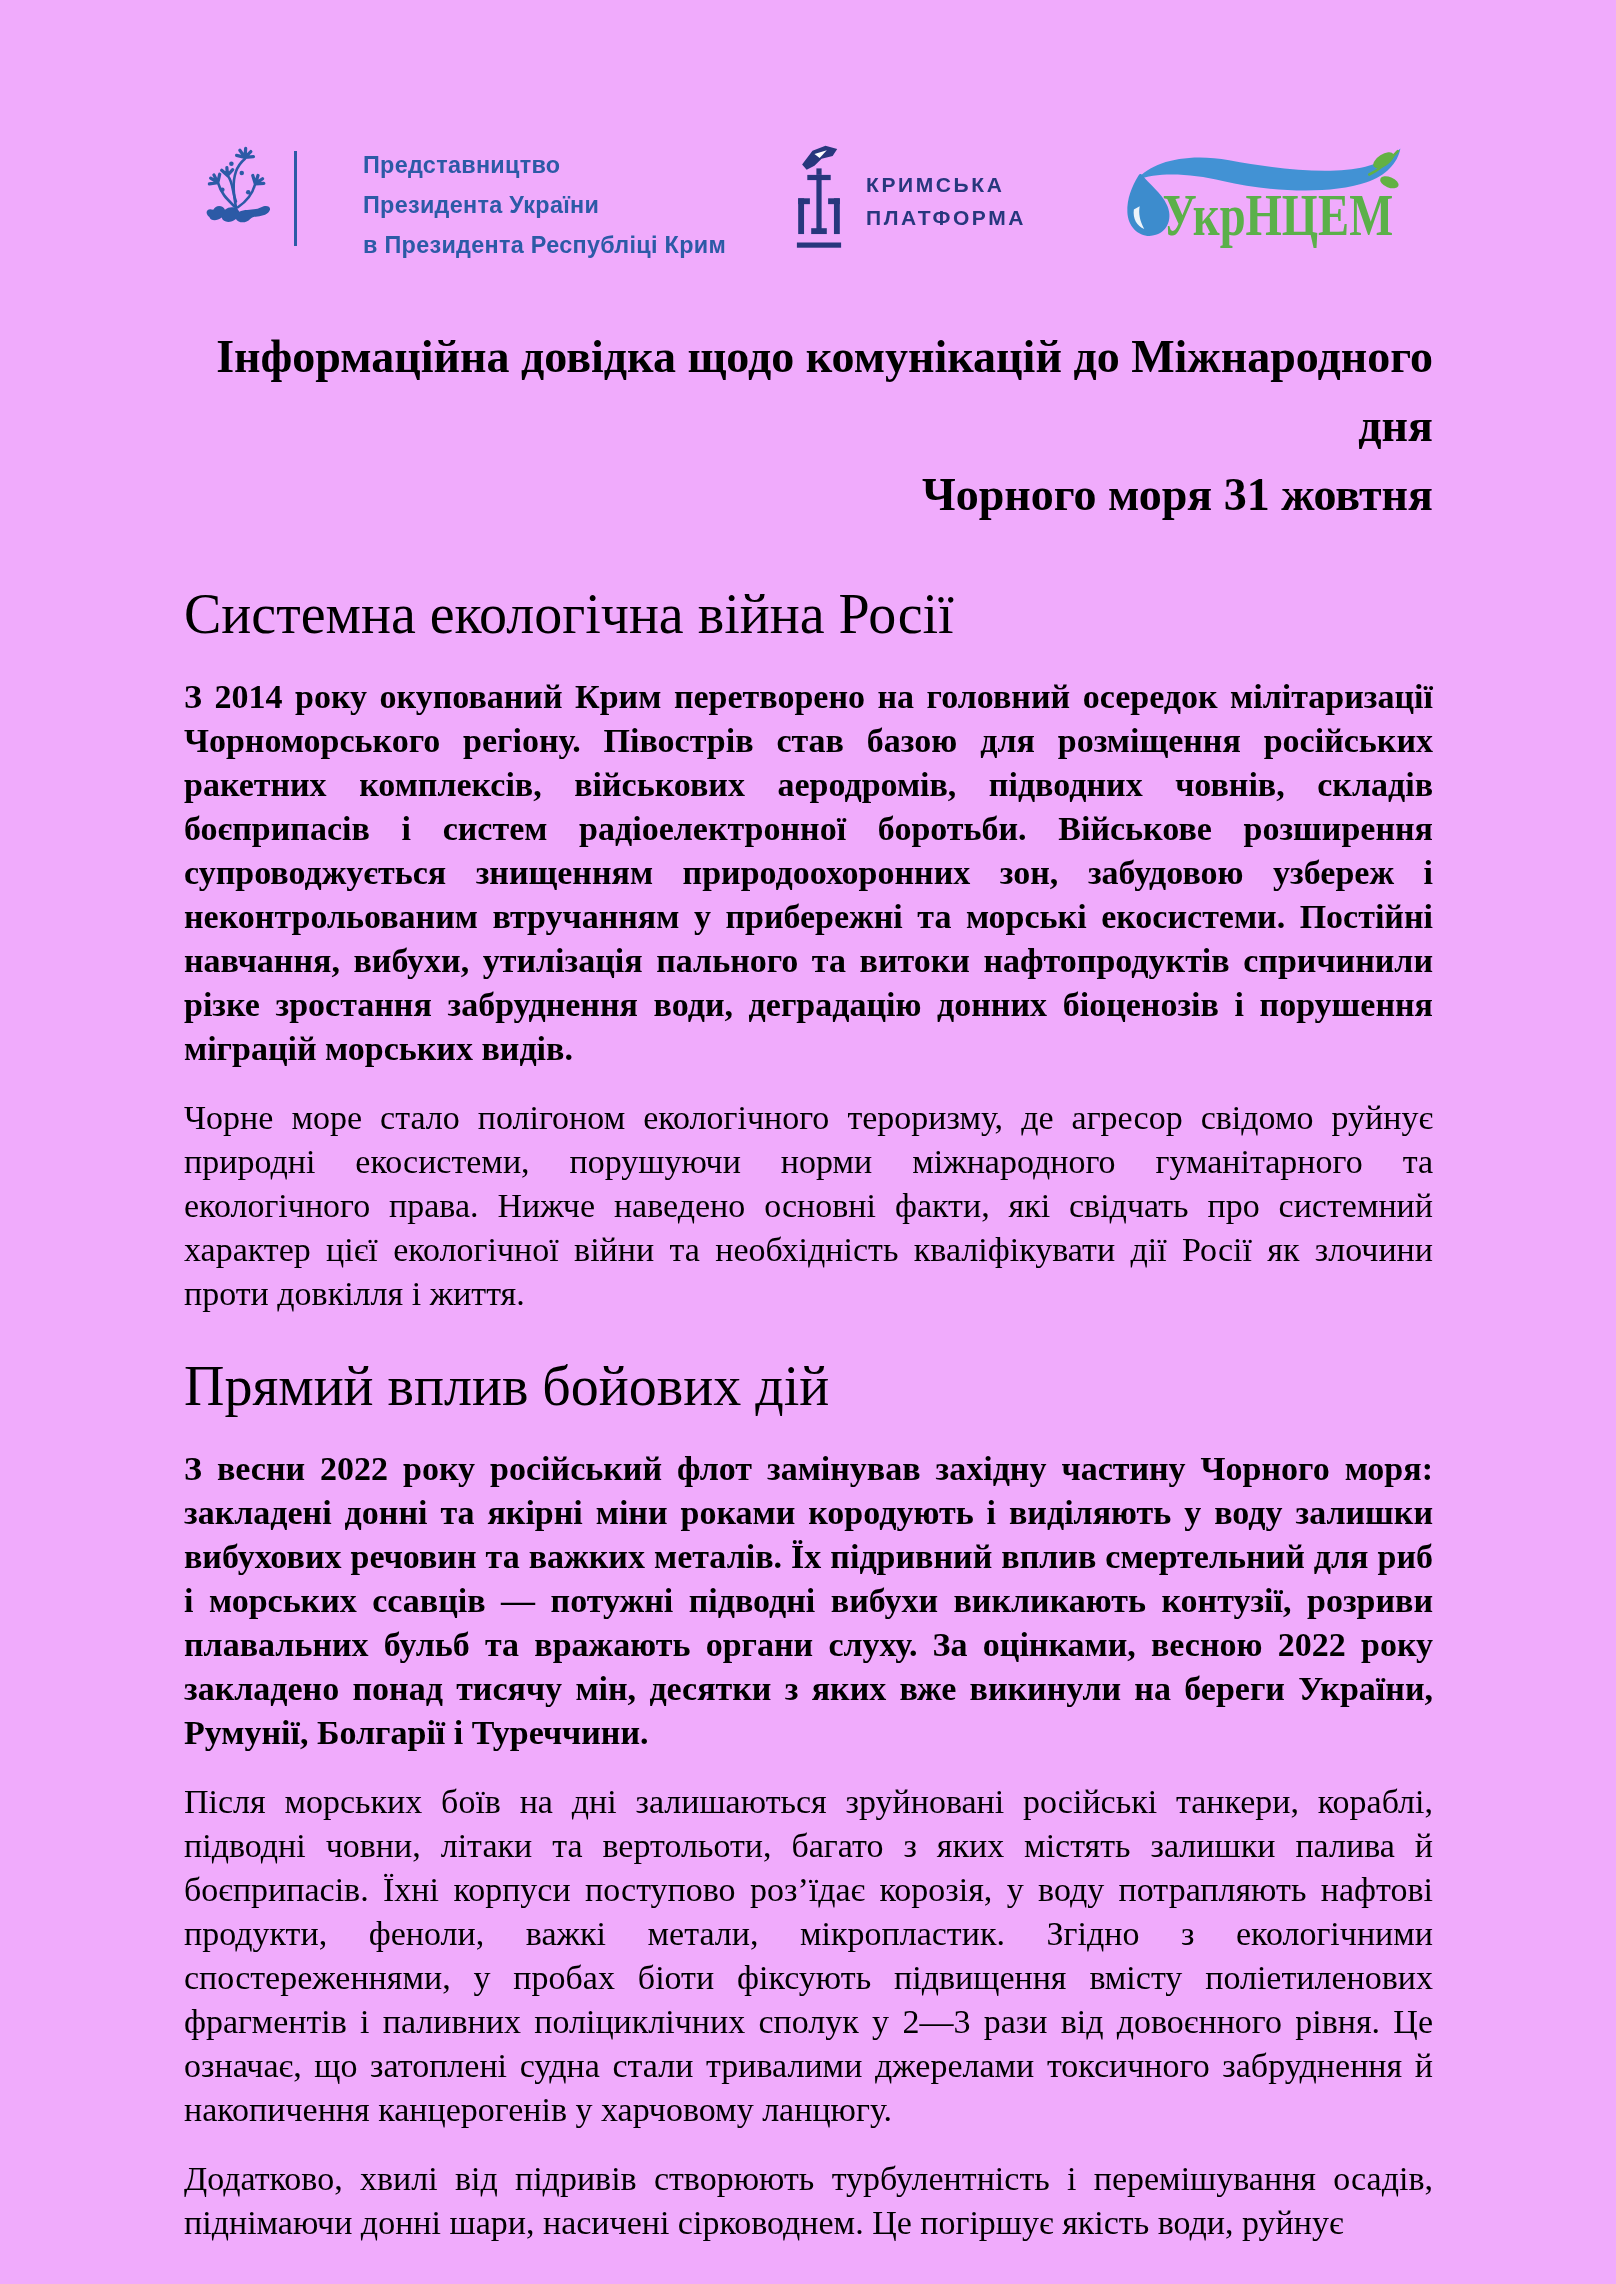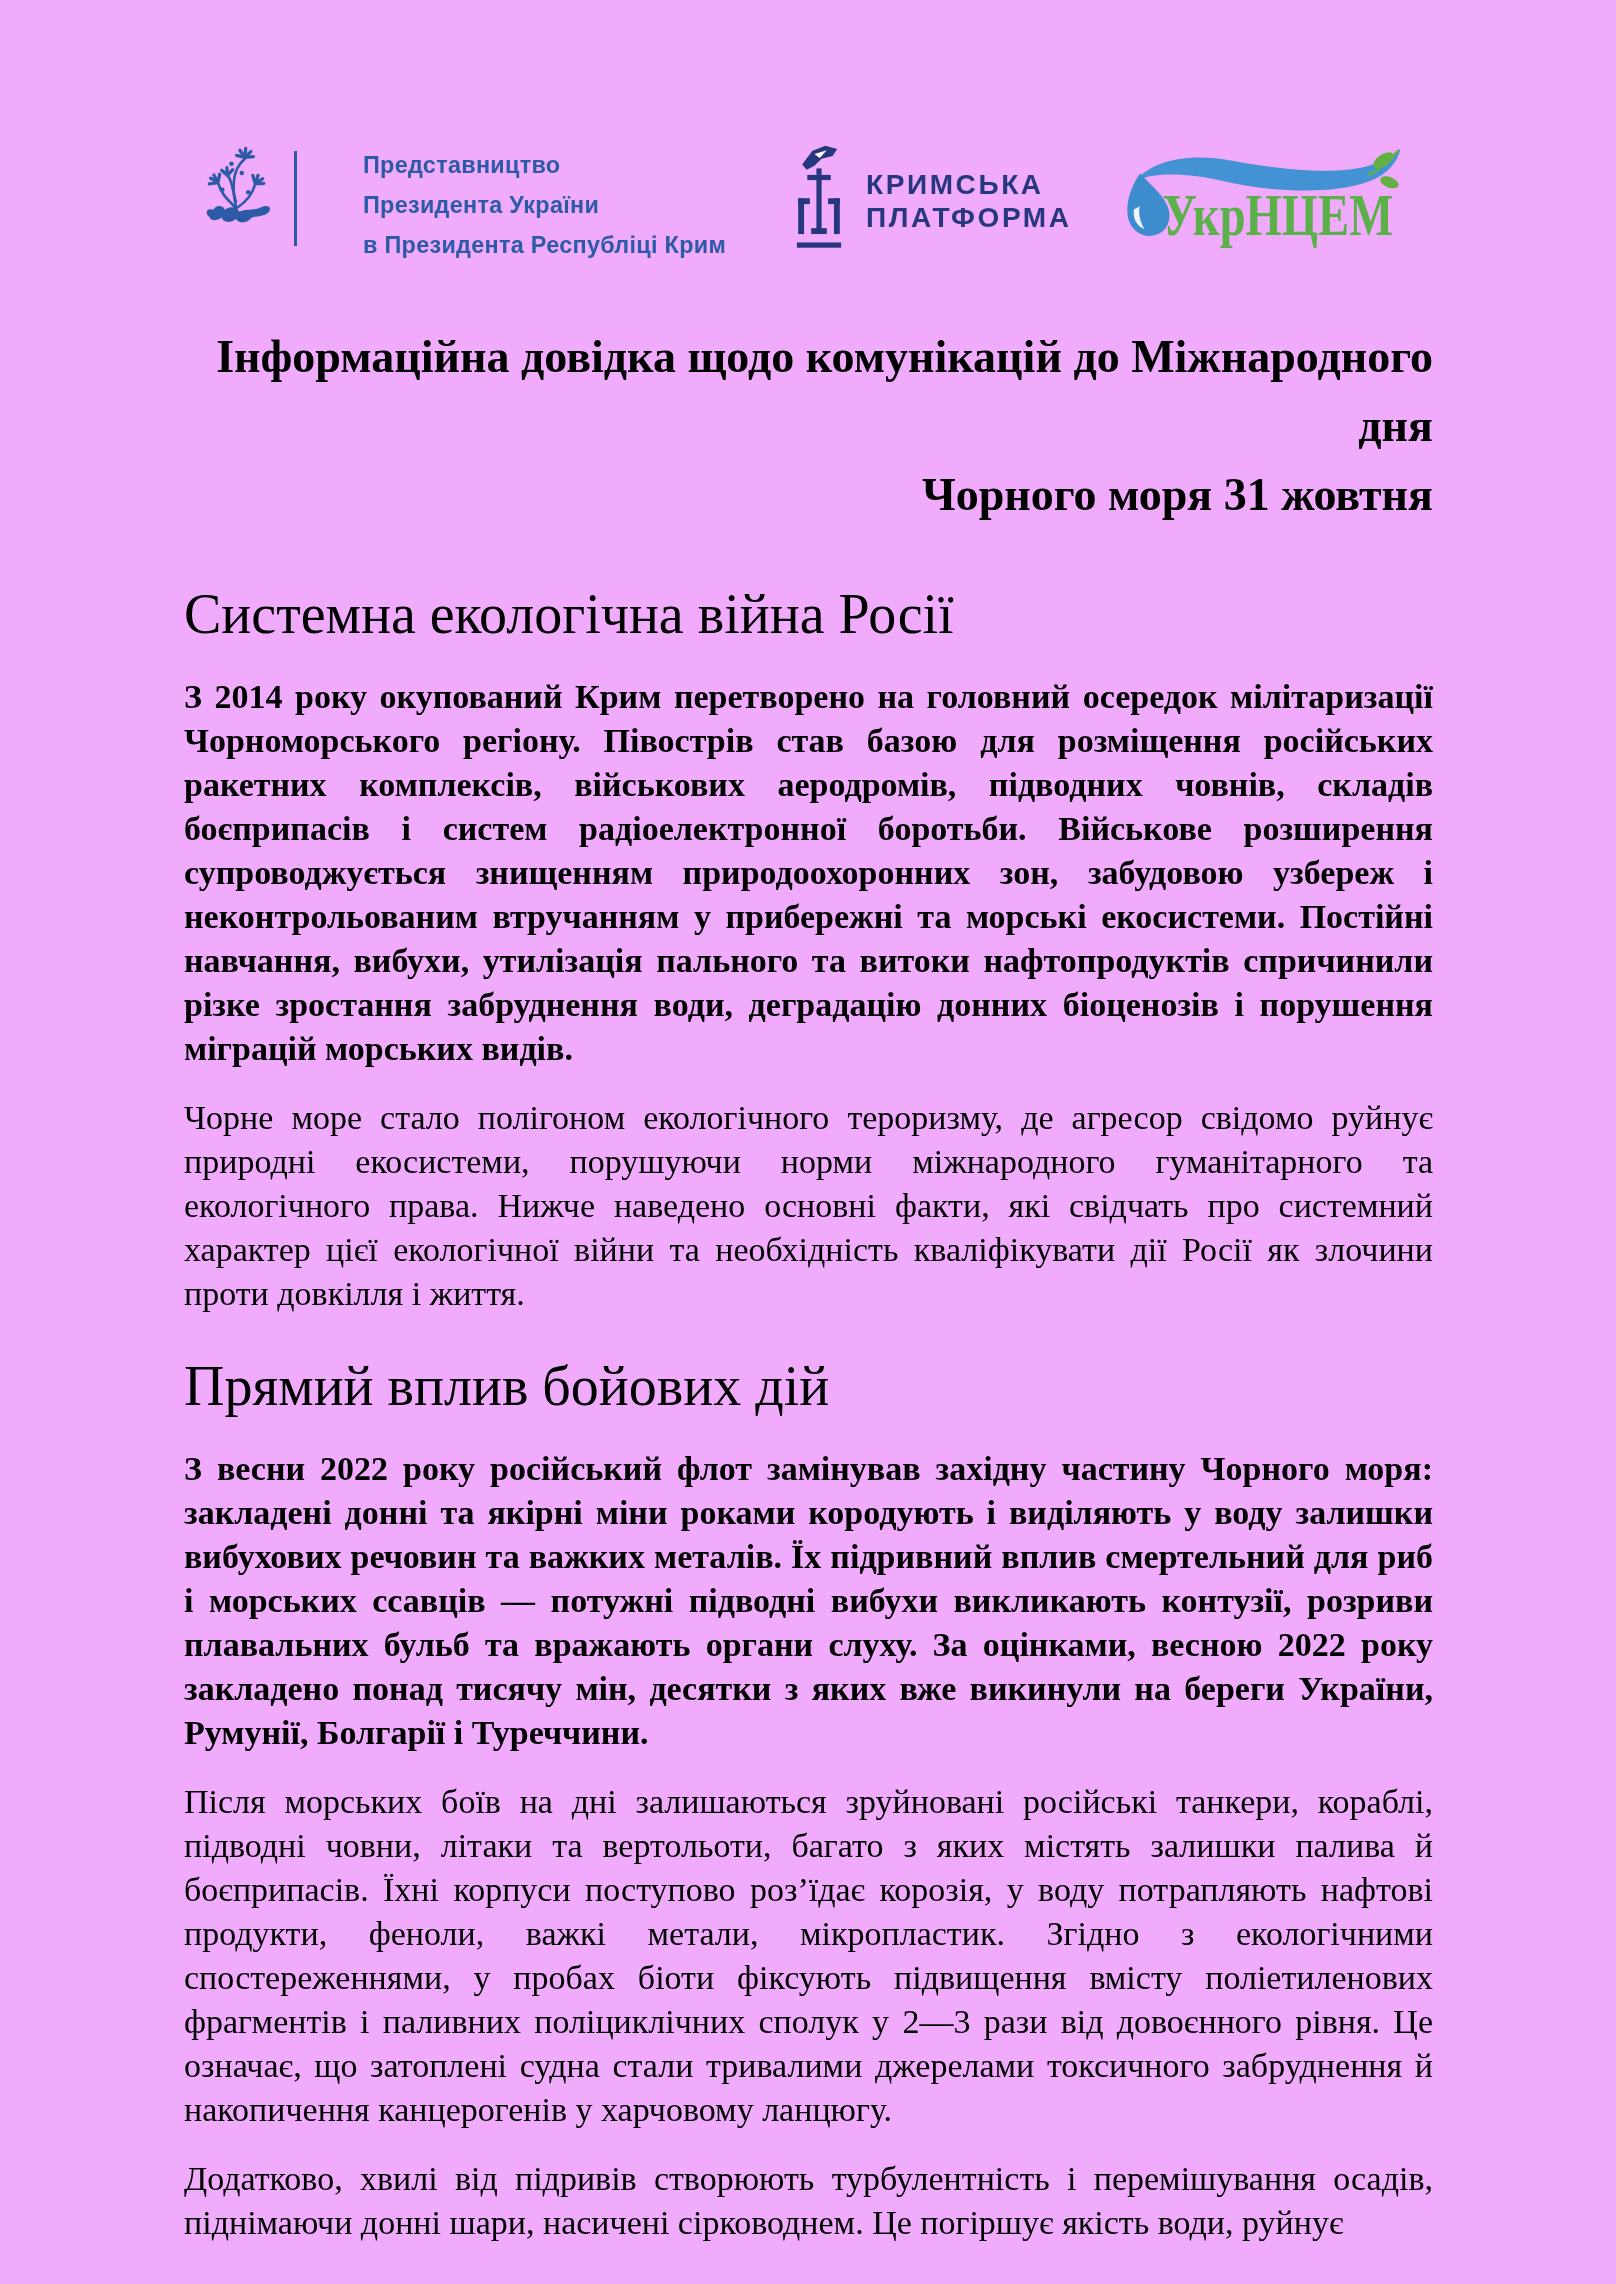--- a/index.html
+++ b/index.html
@@ -28,21 +28,21 @@
     font-family: "Liberation Sans", sans-serif;
     font-weight: 600; font-size: 23.4px; line-height: 40px;
     color: #2c5aa6; white-space: nowrap; letter-spacing: 0.3px;
   }
 
   .logo-cp { position: absolute; left: 793px; top: 145px; width: 299px; height: 104px; }
   .logo-cp .icon { position: absolute; left: 0; top: 0; }
   .logo-cp .txt {
     position: absolute; left: 73px; top: 23px;
     font-family: "Liberation Sans", sans-serif;
-    font-weight: 700; font-size: 28px; line-height: 33px;
+    font-weight: 700; font-size: 21px; line-height: 33px;
     letter-spacing: 2.6px; color: #27377d; white-space: nowrap;
   }
 
   .logo-ukr { position: absolute; left: 1125px; top: 146px; width: 283px; height: 107px; }
 
   
   .content {
     position: absolute; left: 184px; top: 0;
     width: 1249px; display: flow-root;
   }

